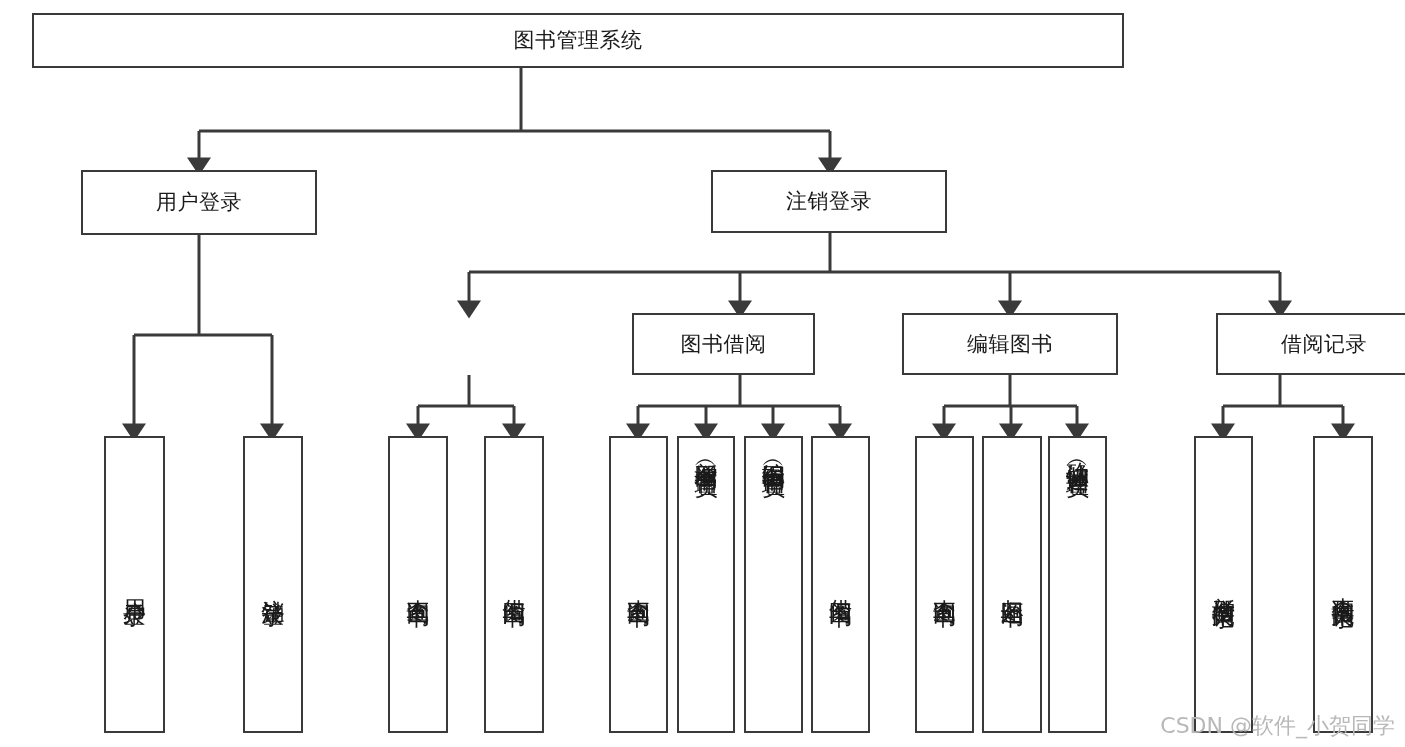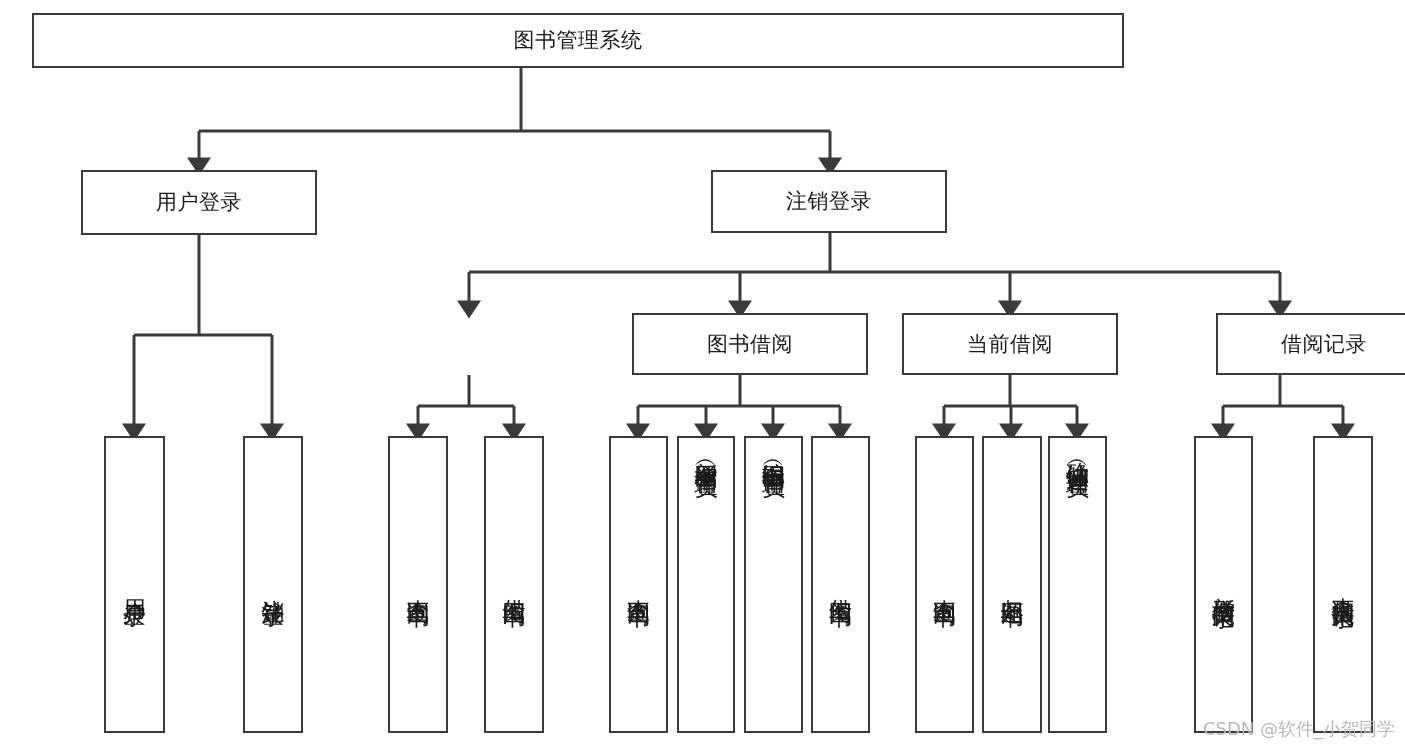--- a/index.html
+++ b/index.html
@@ -59,21 +59,21 @@
     white-space: nowrap;
   }
   .node.v.mid {
     align-items: center;
     padding-top: 0;
   }
   #watermark {
     position: absolute;
     right: 10px;
     bottom: 6px;
-    font-size: 18px;
+    font-size: 22px;
     color: #b8b8b8;
     white-space: nowrap;
     user-select: none;
   }
 </style>
 </head>
 <body>
 
 <div id="canvas">
 
@@ -131,25 +131,25 @@
     <span class="lbl">图书管理系统</span>
   </div>
 
   <div class="node h" style="left:81px; top:170px; width:236px; height:65px;">
     <span class="lbl">用户登录</span>
   </div>
   <div class="node h" style="left:711px; top:170px; width:236px; height:63px;">
     <span class="lbl">注销登录</span>
   </div>
 
-  <div class="node h" style="left:632px; top:313px; width:236px; height:62px;">
+  <div class="node h" style="left:632px; top:313px; width:183px; height:62px;">
     <span class="lbl">图书借阅</span>
   </div>
   <div class="node h" style="left:902px; top:313px; width:216px; height:62px;">
-    <span class="lbl">当前借阅</span>
+    <span class="lbl">编辑图书</span>
   </div>
   <div class="node h" style="left:1172px; top:313px; width:216px; height:62px;margin-left:44px;">
     <span class="lbl">借阅记录</span>
   </div>
 
   <div class="node v mid" style="left:104px; top:436px; width:61px; height:297px;">
     <span class="lbl">用户登录</span>
   </div>
   <div class="node v mid" style="left:243px; top:436px; width:60px; height:297px;">
     <span class="lbl">注销登录</span>

